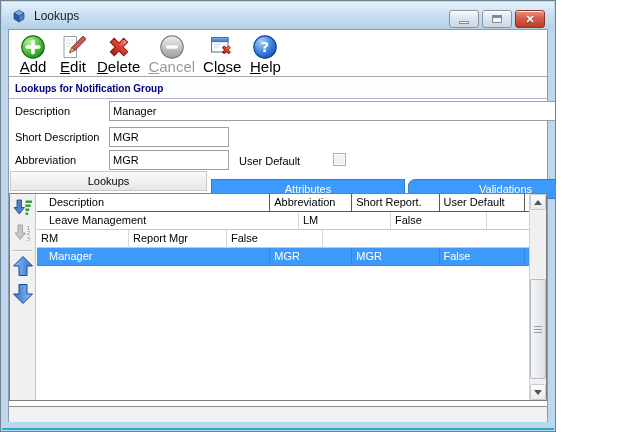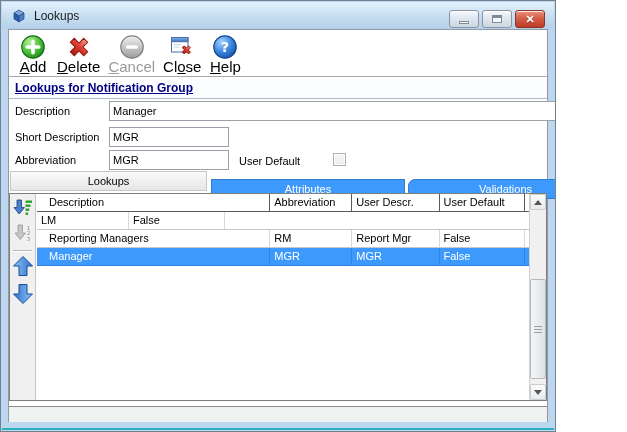--- a/index.html
+++ b/index.html
@@ -56,21 +56,21 @@
   .tb-btn .tb-label { font-size:15px; color:#000; line-height:13px; }
   .tb-btn.disabled .tb-label { color:#9a9a9a; }
   .tb-label u { text-decoration:underline; }
 
   
   .section-header {
     position:absolute; left:0; right:0; top:48px; height:21px;
     background:#fcfdfe; border-bottom:1px solid #aebacb;
     display:flex; align-items:center; padding-left:6px;
   }
-  .section-header span { font-size:12px; font-weight:bold; color:#000080;text-decoration:underline; }
+  .section-header span { font-size:10px; font-weight:bold; color:#000080; }
 
   
   .form-label { position:absolute; font-size:11px; color:#000; }
   .text-field {
     position:absolute; height:20px; border:1px solid #9aa0a6; background:#fff;
     font-family:"Liberation Sans", sans-serif; font-size:11px; color:#000; padding:0 3px;
   }
   .checkbox {
     position:absolute; width:13px; height:13px;
     border:1px solid #aab0b8; background:linear-gradient(#f6f6f6,#ededed);
@@ -187,20 +187,33 @@
                   <stop offset="0" stop-color="#b8f09a"></stop>
                   <stop offset=".55" stop-color="#4fc23c"></stop>
                   <stop offset="1" stop-color="#1d851d"></stop>
                 </radialGradient>
               </defs>
               <circle cx="13" cy="13" r="11.2" fill="url(#gadd)" stroke="#157015" stroke-width="1.2"></circle>
               <path d="M13 7.2v11.6M7.2 13h11.6" stroke="#fff" stroke-width="3.6" stroke-linecap="round"></path>
             </svg>
           </span>
           <span class="tb-label"><u>A</u>dd</span>
+        </div>
+        <div class="tb-btn">
+          <span class="tb-icon">
+            <svg width="26" height="26" viewBox="0 0 26 26">
+              <path d="M4 2.5h12.5v21H4z" fill="#fff" stroke="#9aa0a8"></path>
+              <path d="M6 6h8.5M6 9h8.5M6 12h5" stroke="#dde1e6" stroke-width="1"></path>
+              <g transform="rotate(45 16 12)">
+                <rect x="14" y="0" width="4.4" height="16" fill="#c25b4e" stroke="#7c2d22" stroke-width="0.8"></rect>
+                <polygon points="14,16 18.4,16 16.2,21.5" fill="#e8c28a" stroke="#7c2d22" stroke-width="0.8"></polygon>
+              </g>
+            </svg>
+          </span>
+          <span class="tb-label"><u>E</u>dit</span>
         </div>
         <div class="tb-btn">
           <span class="tb-icon">
             <svg width="26" height="26" viewBox="0 0 26 26">
               <defs>
                 <linearGradient id="gdel" x1="0" y1="0" x2="0" y2="1">
                   <stop offset="0" stop-color="#f4938a"></stop>
                   <stop offset=".5" stop-color="#d93a2b"></stop>
                   <stop offset="1" stop-color="#a81f12"></stop>
                 </linearGradient>
@@ -335,33 +348,33 @@
                 <polygon points="11,1.5 20.5,11 15,11 15,20.5 7,20.5 7,11 1.5,11" transform="rotate(180 11 11)" fill="url(#gdn)" stroke="#1a4a9c" stroke-width="1"></polygon>
               </svg></span>
           </div>
         </div>
 
       <div class="grid">
         <div class="grid-header" id="gridHeader">
             <div class="grid-row">
               <div class="cell c0">Description</div>
               <div class="cell c1">Abbreviation</div>
-              <div class="cell c2">User Descr.</div>
+              <div class="cell c2">Short Report.</div>
               <div class="cell c3">User Default</div>
               <div class="cell cf"></div>
             </div>
           </div>
         <div class="grid-body" id="gridBody">
             <div class="grid-row row">
+              <div class="cell c0">Leave Management</div>
               <div class="cell c1">LM</div>
               <div class="cell c3">False</div>
               <div class="cell cf"></div>
             </div>
             <div class="grid-row row">
-              <div class="cell c0">Reporting Managers</div>
               <div class="cell c1">RM</div>
               <div class="cell c2">Report Mgr</div>
               <div class="cell c3">False</div>
               <div class="cell cf"></div>
             </div>
             <div class="grid-row row selected">
               <div class="cell c0">Manager</div>
               <div class="cell c1">MGR</div>
               <div class="cell c2">MGR</div>
               <div class="cell c3">False</div>

